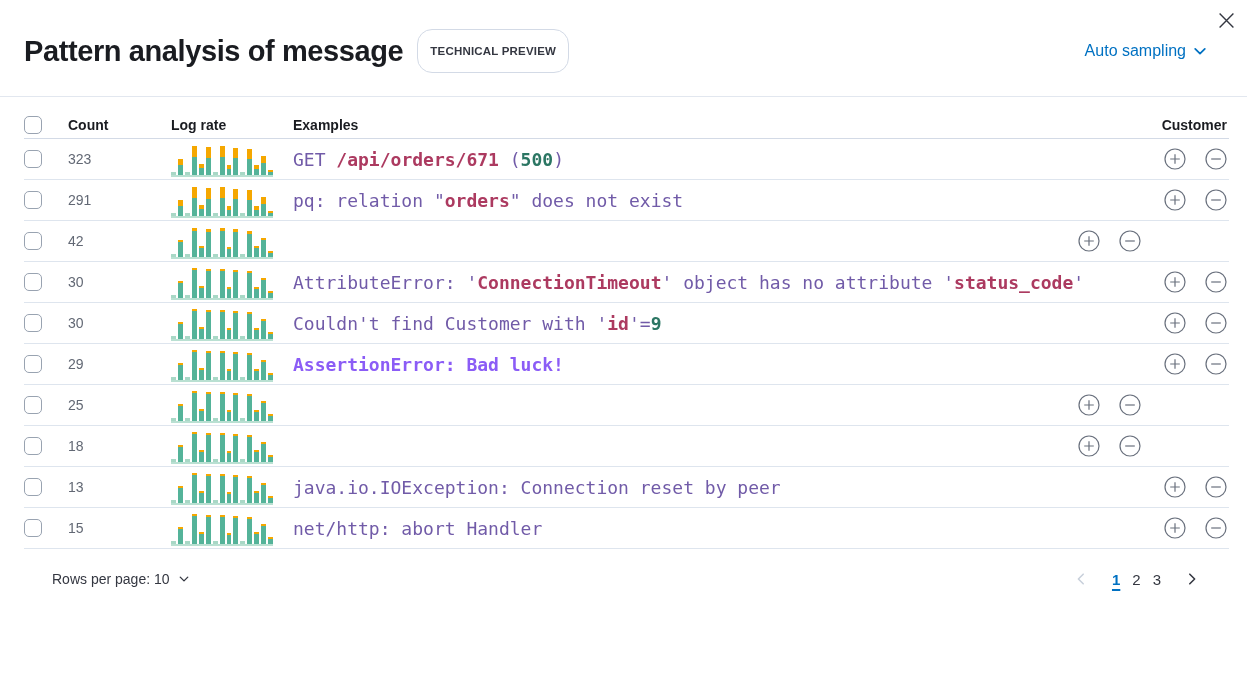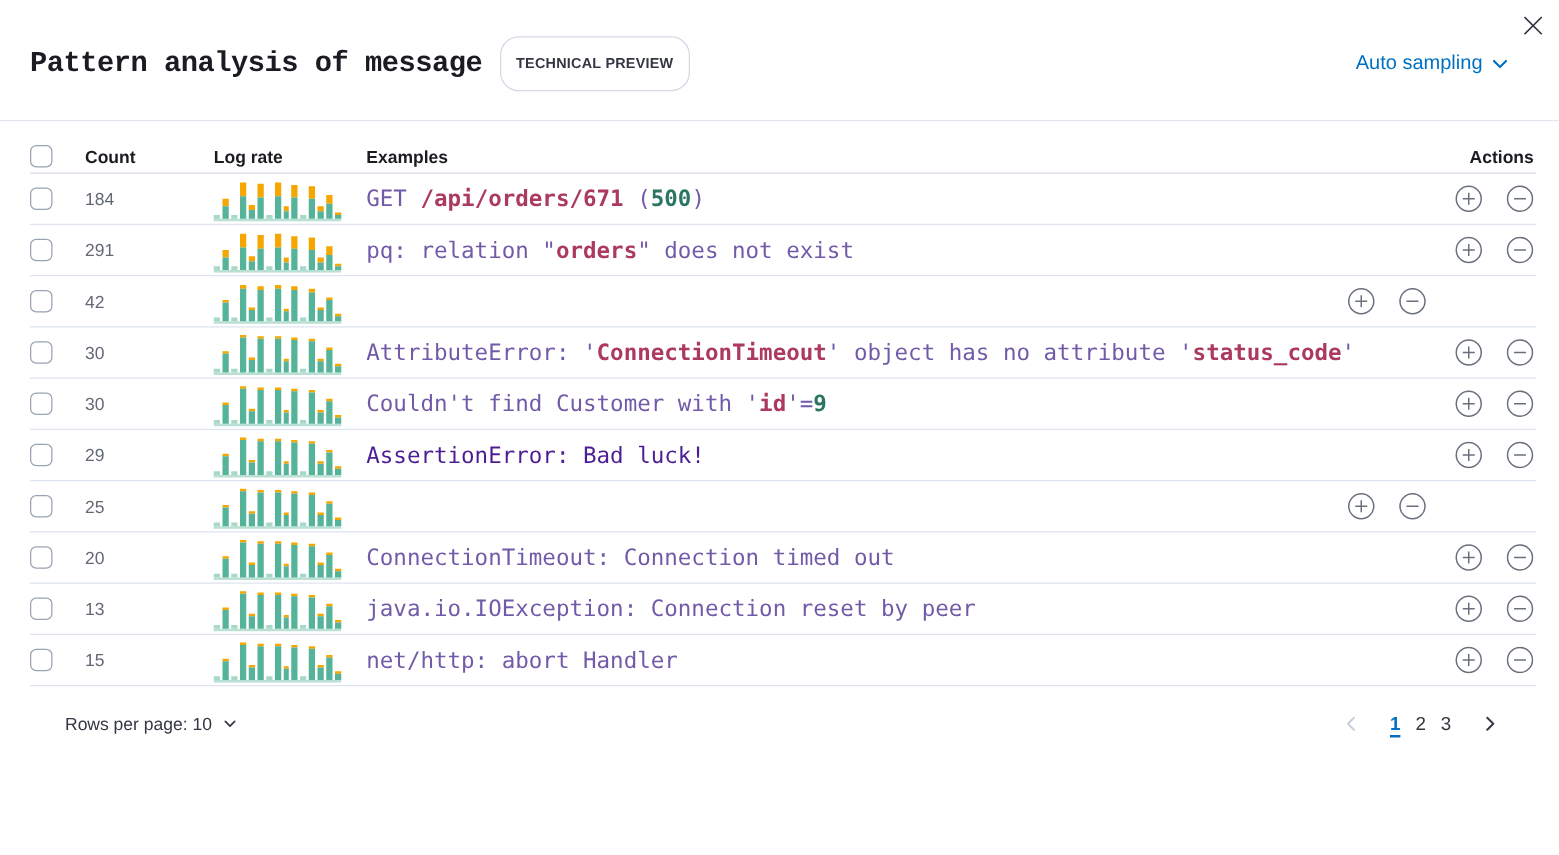--- a/index.html
+++ b/index.html
@@ -3,21 +3,21 @@
 <meta charset="utf-8">
 <style>
   * { margin:0; padding:0; box-sizing:border-box; }
   html,body { background:#fff; }
   body { font-family:"Liberation Sans", sans-serif; width:1247px; height:684px; overflow:hidden; position:relative; color:#343741; }
 
   .flyout { width:1247px; height:684px; background:#fff; position:relative; }
 
   
   .flyout-header { height:97px; border-bottom:1px solid #e2e7ef; display:flex; align-items:center; padding:6px 40px 0 24px; }
-  .title { font-size:23px; font-weight:700; color:#1a1c21; letter-spacing:-0.4px;font-family:Liberation Mono, monospace; }
+  .title { font-size:29px; font-weight:700; color:#1a1c21; letter-spacing:-0.4px; }
   .badge { margin-left:14px; border:1px solid #d3dae6; border-radius:15px; padding:15px 12px; font-size:11.5px; font-weight:700; color:#343741; letter-spacing:0.2px; background:#fff; white-space:nowrap; }
   .sampling { margin-left:auto; display:flex; align-items:center; gap:7px; color:#0071c2; font-size:16px; cursor:pointer; }
   .close-btn { position:absolute; top:5px; right:6px; width:30px; height:30px; display:flex; align-items:center; justify-content:center; cursor:pointer; background:none; border:none; }
 
   
   .content { padding:0 18px 0 24px; }
   .summary { margin-top:41px; font-size:16px; color:#343741; }
 
   .grid-row { display:grid; grid-template-columns:44px 103px 122px 1fr 86px; align-items:center; }
   .thead { margin-top:14px; height:28px; border-bottom:1px solid #d3dae6; }
@@ -70,29 +70,29 @@
 
   <div class="content">
 
     <div class="grid-row thead">
       <div>
           <div class="checkbox"></div>
         </div>
       <div class="th">Count</div>
       <div class="th">Log rate</div>
       <div class="th">Examples</div>
-      <div class="th th-actions">Actions</div>
+      <div class="th th-actions">Customer</div>
     </div>
 
     <div id="rows">
         <div class="grid-row row">
           <div>
             <div class="checkbox"></div>
           </div>
-          <div class="count">184</div>
+          <div class="count">323</div>
           <div>
             <div class="spark">
               <div class="bar">
                 <div class="seg-t" style="height: 3px; background: rgb(168, 216, 198);"></div>
               </div>
               <div class="bar">
                 <div class="seg-o" style="height: 6px; background: rgb(245, 167, 0);"></div>
                 <div class="seg-t" style="height: 10px; background: rgb(84, 179, 153);"></div>
               </div>
               <div class="bar">
@@ -543,21 +543,21 @@
               <div class="bar">
                 <div class="seg-o" style="height: 2px; background: rgb(245, 167, 0);"></div>
                 <div class="seg-t" style="height: 18px; background: rgb(84, 179, 153);"></div>
               </div>
               <div class="bar">
                 <div class="seg-o" style="height: 2px; background: rgb(245, 167, 0);"></div>
                 <div class="seg-t" style="height: 5px; background: rgb(84, 179, 153);"></div>
               </div>
             </div>
           </div>
-          <div class="example"><span style="color: #4c1d95; font-weight: 400;">AssertionError: Bad luck!</span></div>
+          <div class="example"><span style="color: #8b5cf6; font-weight: 700;">AssertionError: Bad luck!</span></div>
           <div class="actions-cell">
             <button class="icon-btn">
               <svg width="22" height="22" viewBox="0 0 22 22">
                 <circle cx="11" cy="11" r="10" fill="none" stroke="#69707d" stroke-width="1.2"></circle>
                 <path d="M11 6.2 V15.8 M6.2 11 H15.8" stroke="#69707d" stroke-width="1.2" fill="none"></path>
               </svg>
             </button>
             <button class="icon-btn">
               <svg width="22" height="22" viewBox="0 0 22 22">
                 <circle cx="11" cy="11" r="10" fill="none" stroke="#69707d" stroke-width="1.2"></circle>
@@ -643,21 +643,21 @@
                 <circle cx="11" cy="11" r="10" fill="none" stroke="#69707d" stroke-width="1.2"></circle>
                 <path d="M6.2 11 H15.8" stroke="#69707d" stroke-width="1.2" fill="none"></path>
               </svg>
             </button>
           </div>
         </div>
         <div class="grid-row row">
           <div>
             <div class="checkbox"></div>
           </div>
-          <div class="count">20</div>
+          <div class="count">18</div>
           <div>
             <div class="spark">
               <div class="bar">
                 <div class="seg-t" style="height: 3px; background: rgb(168, 216, 198);"></div>
               </div>
               <div class="bar">
                 <div class="seg-o" style="height: 2px; background: rgb(245, 167, 0);"></div>
                 <div class="seg-t" style="height: 15px; background: rgb(84, 179, 153);"></div>
               </div>
               <div class="bar">
@@ -704,21 +704,20 @@
               <div class="bar">
                 <div class="seg-o" style="height: 2px; background: rgb(245, 167, 0);"></div>
                 <div class="seg-t" style="height: 18px; background: rgb(84, 179, 153);"></div>
               </div>
               <div class="bar">
                 <div class="seg-o" style="height: 2px; background: rgb(245, 167, 0);"></div>
                 <div class="seg-t" style="height: 5px; background: rgb(84, 179, 153);"></div>
               </div>
             </div>
           </div>
-          <div class="example"><span style="color: rgb(113, 91, 168); font-weight: 500;">ConnectionTimeout: Connection timed out</span></div>
           <div class="actions-cell">
             <button class="icon-btn">
               <svg width="22" height="22" viewBox="0 0 22 22">
                 <circle cx="11" cy="11" r="10" fill="none" stroke="#69707d" stroke-width="1.2"></circle>
                 <path d="M11 6.2 V15.8 M6.2 11 H15.8" stroke="#69707d" stroke-width="1.2" fill="none"></path>
               </svg>
             </button>
             <button class="icon-btn">
               <svg width="22" height="22" viewBox="0 0 22 22">
                 <circle cx="11" cy="11" r="10" fill="none" stroke="#69707d" stroke-width="1.2"></circle>

